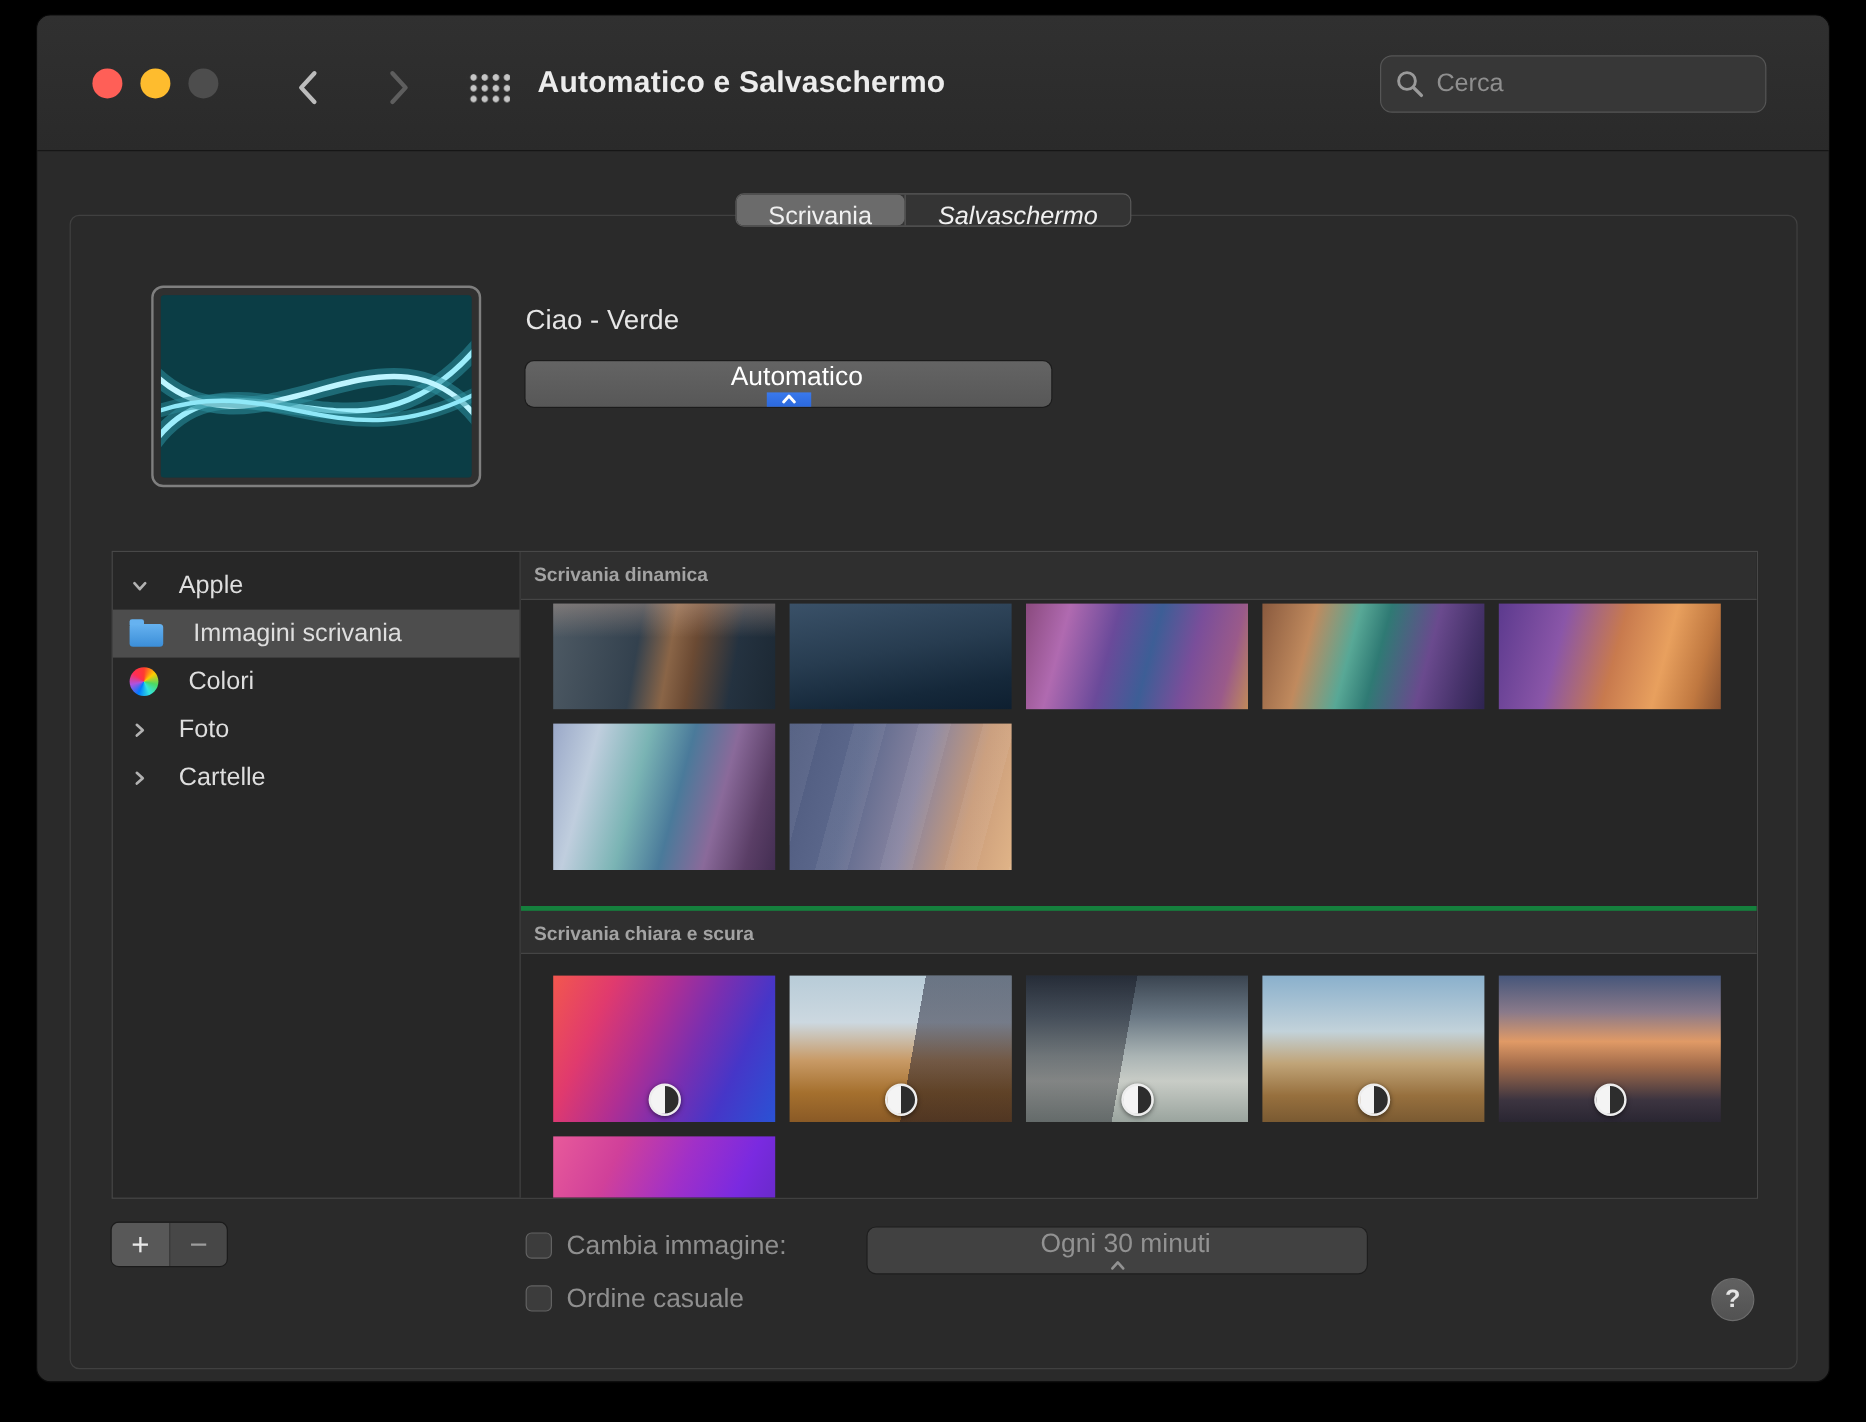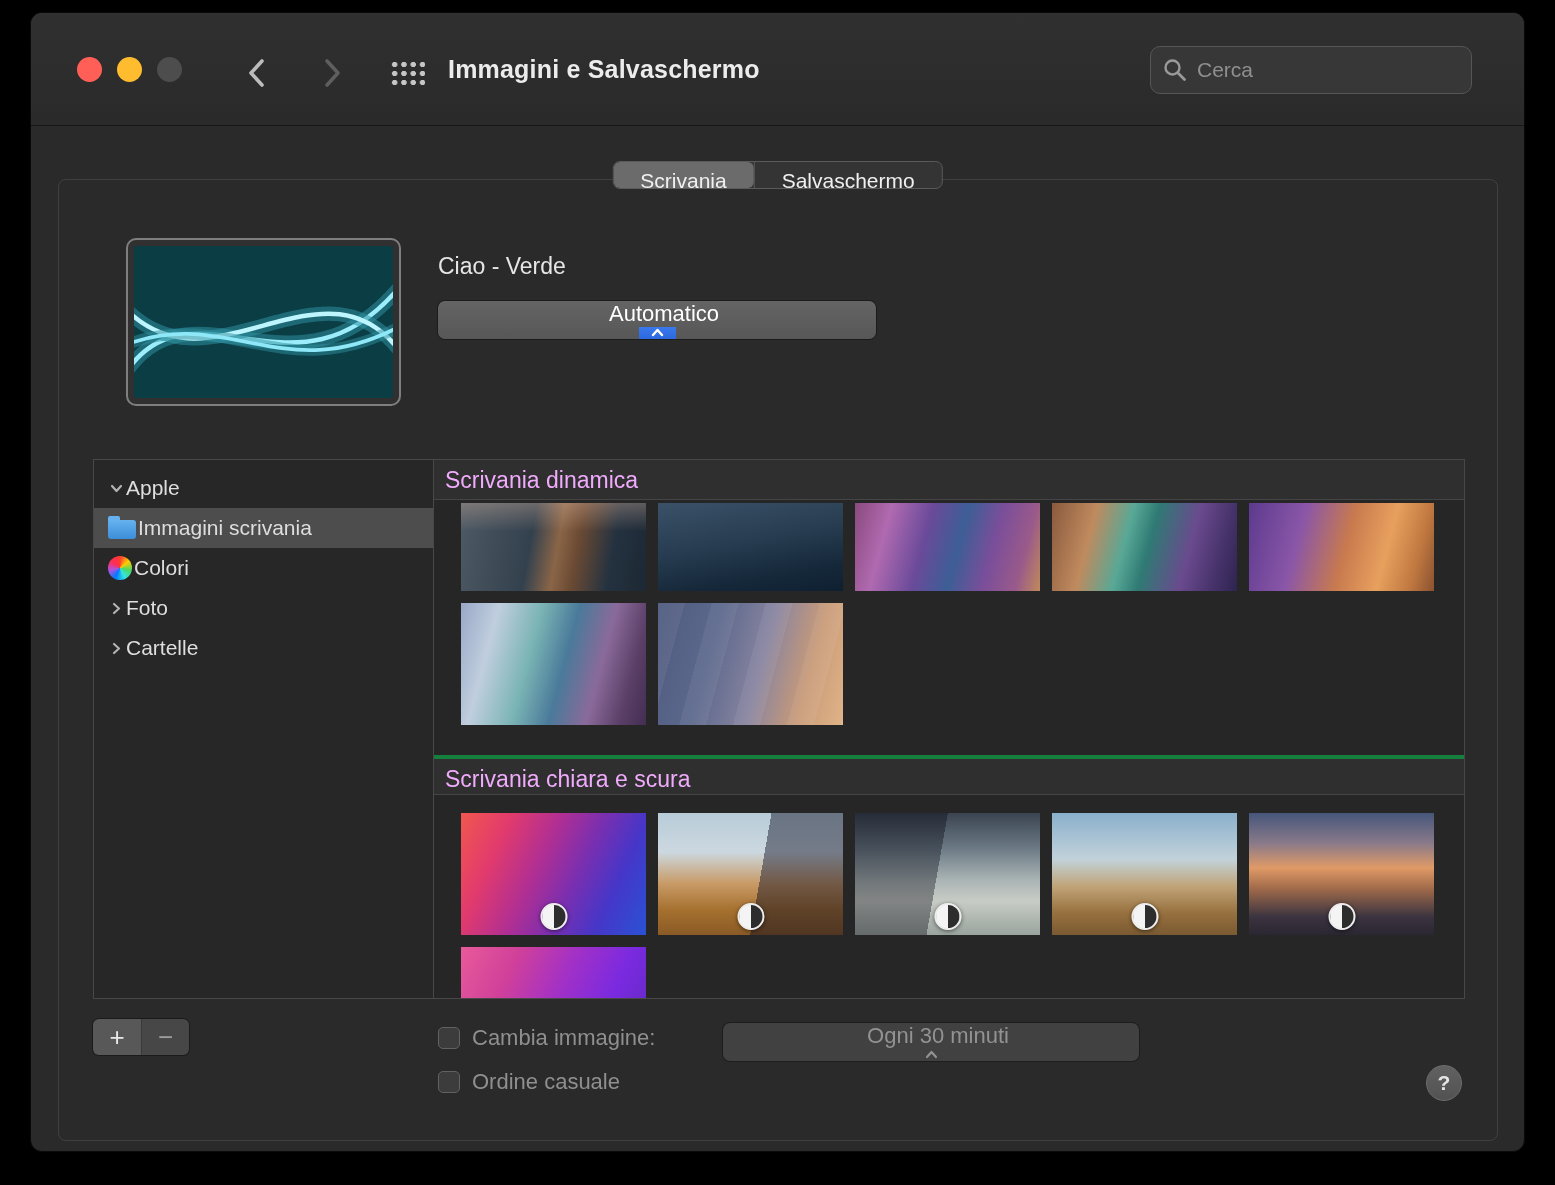--- a/index.html
+++ b/index.html
@@ -26,21 +26,21 @@
     color:#e8e8e8; font-size:21px; padding-left:46px; outline:none; font-family:inherit; }
   .search input::placeholder { color:#8f8f8f; }
   .search .mag { position:absolute; left:12px; top:11px; }
 
   
   .tabbox { position:absolute; left:27px; top:166px; width:1440px; height:962px;
     border:1px solid #404040; border-radius:8px; }
   .tabs { position:absolute; left:50%; top:148px; transform:translateX(-50%);
     display:flex; border:1px solid #5a5a5a; border-radius:7px; overflow:hidden; background:#343434; z-index:5; }
   .tab { height:26px; line-height:38px; padding:0 27px; font-size:21px; color:#f0f0f0; cursor:default; }
-  .tab + .tab { border-left:1px solid #5a5a5a; }
+  .tab + .tab { border-left:1px solid #5a5a5a;font-style:italic; }
   .tab.selected { background:#6b6b6b; border-radius:6px; }
 
   
   .preview { position:absolute; left:95px; top:225px; width:275px; height:168px;
     border:2px solid #7f7f7f; border-radius:10px; padding:6px; background:#303030; }
   .preview .img { width:100%; height:100%; border-radius:3px; overflow:hidden; background:#0b3d45; }
   .preview svg { display:block; width:100%; height:100%; }
 
   .wallpaper-name { position:absolute; left:407px; top:240px; font-size:23px; color:#e6e6e6; }
 
@@ -52,34 +52,34 @@
   .popup-auto .cap { background:linear-gradient(180deg,#3a79ec,#1f5bd2); }
   .popup-interval { left:692px; top:1010px; width:416px; height:38px; background:#414141;
     box-shadow:0 0 0 1px rgba(0,0,0,.3);justify-content:space-between; }
   .popup-interval .label { color:#929292; }
   .popup-interval .cap { background:transparent; }
 
   
   .browser { position:absolute; left:62px; top:446px; width:1372px; height:540px;
     border:1px solid #484848; display:flex; background:#272727; }
   .browser-side { width:340px; border-right:1px solid #484848; padding-top:8px; }
-  .srow { height:40px; display:flex; align-items:center; font-size:21px; color:#dedede; padding-left:14px; gap:2px; }
+  .srow { height:40px; display:flex; align-items:center; font-size:21px; color:#dedede; padding-left:14px; gap:25px; }
   .srow.child { }
   .srow.selected { background:#4d4d4d; }
   .chev { width:16px; height:16px; flex:0 0 16px; display:flex; align-items:center; justify-content:center; }
   .folder-icon { position:relative; width:28px; height:19px; margin-top:3px;
     background:linear-gradient(180deg,#66b2f0,#3b8ed8); border-radius:2px 3px 3px 3px; flex:0 0 28px; }
   .folder-icon::before { content:""; position:absolute; top:-4px; left:0; width:12px; height:5px;
     background:#66b2f0; border-radius:2px 2px 0 0; }
   .colors-icon { width:24px; height:24px; border-radius:50%; flex:0 0 24px;
     background:conic-gradient(#ff3b30,#ffcc00,#4cd964,#34e5e0,#007aff,#af52de,#ff2d55,#ff3b30); }
 
   .browser-main { flex:1; overflow:hidden; position:relative; background:#262626; }
-  .sec-header { height:40px; line-height:40px; padding-left:11px; font-size:23px; color:#f0abfc;
-    background:#2f2f2f; border-bottom:1px solid #454545; }
+  .sec-header { height:40px; line-height:40px; padding-left:11px; font-size:16px; color:#a3a3a3;
+    background:#2f2f2f; border-bottom:1px solid #454545;font-weight:bold; }
   .sec-header + * { }
   .sec2 .sec-header { border-top:4px solid #15803d; }
   .thumbs { display:flex; flex-wrap:wrap; gap:12px; padding:3px 12px 30px 27px; align-items:flex-end; }
   .sec2 .thumbs { padding-top:18px; align-items:flex-start; }
   .thumb { position:relative; width:185px; height:122px; background:#444; }
   .dyn-badge { position:absolute; left:50%; bottom:5px; transform:translateX(-50%);
     width:27px; height:27px; border-radius:50%;
     background:linear-gradient(90deg,#f4f4f4 50%,#2d2d2d 50%);
     border:2px solid #ededed; box-shadow:0 1px 4px rgba(0,0,0,.55); }
 
@@ -115,21 +115,21 @@
       <svg width="24" height="36" viewBox="0 0 24 36">
         <path d="M18 6 L7 18 L18 30" fill="none" stroke="#bcbcbc" stroke-width="3.6" stroke-linecap="round" stroke-linejoin="round"></path>
       </svg>
     </div>
     <div class="navbtn nav-fwd">
       <svg width="24" height="36" viewBox="0 0 24 36">
         <path d="M6 6 L17 18 L6 30" fill="none" stroke="#5e5e5e" stroke-width="3.6" stroke-linecap="round" stroke-linejoin="round"></path>
       </svg>
     </div>
     <div class="grid-icon"></div>
-    <div class="win-title">Immagini e Salvaschermo</div>
+    <div class="win-title">Automatico e Salvaschermo</div>
     <div class="search">
       <svg class="mag" width="26" height="26" viewBox="0 0 26 26">
         <circle cx="10.5" cy="10.5" r="7" fill="none" stroke="#9a9a9a" stroke-width="2.4"></circle>
         <line x1="16" y1="16" x2="22.5" y2="22.5" stroke="#9a9a9a" stroke-width="2.8" stroke-linecap="round"></line>
       </svg>
       <input type="text" placeholder="Cerca" style="">
     </div>
   </div>
 
   <div class="tabbox"></div>

